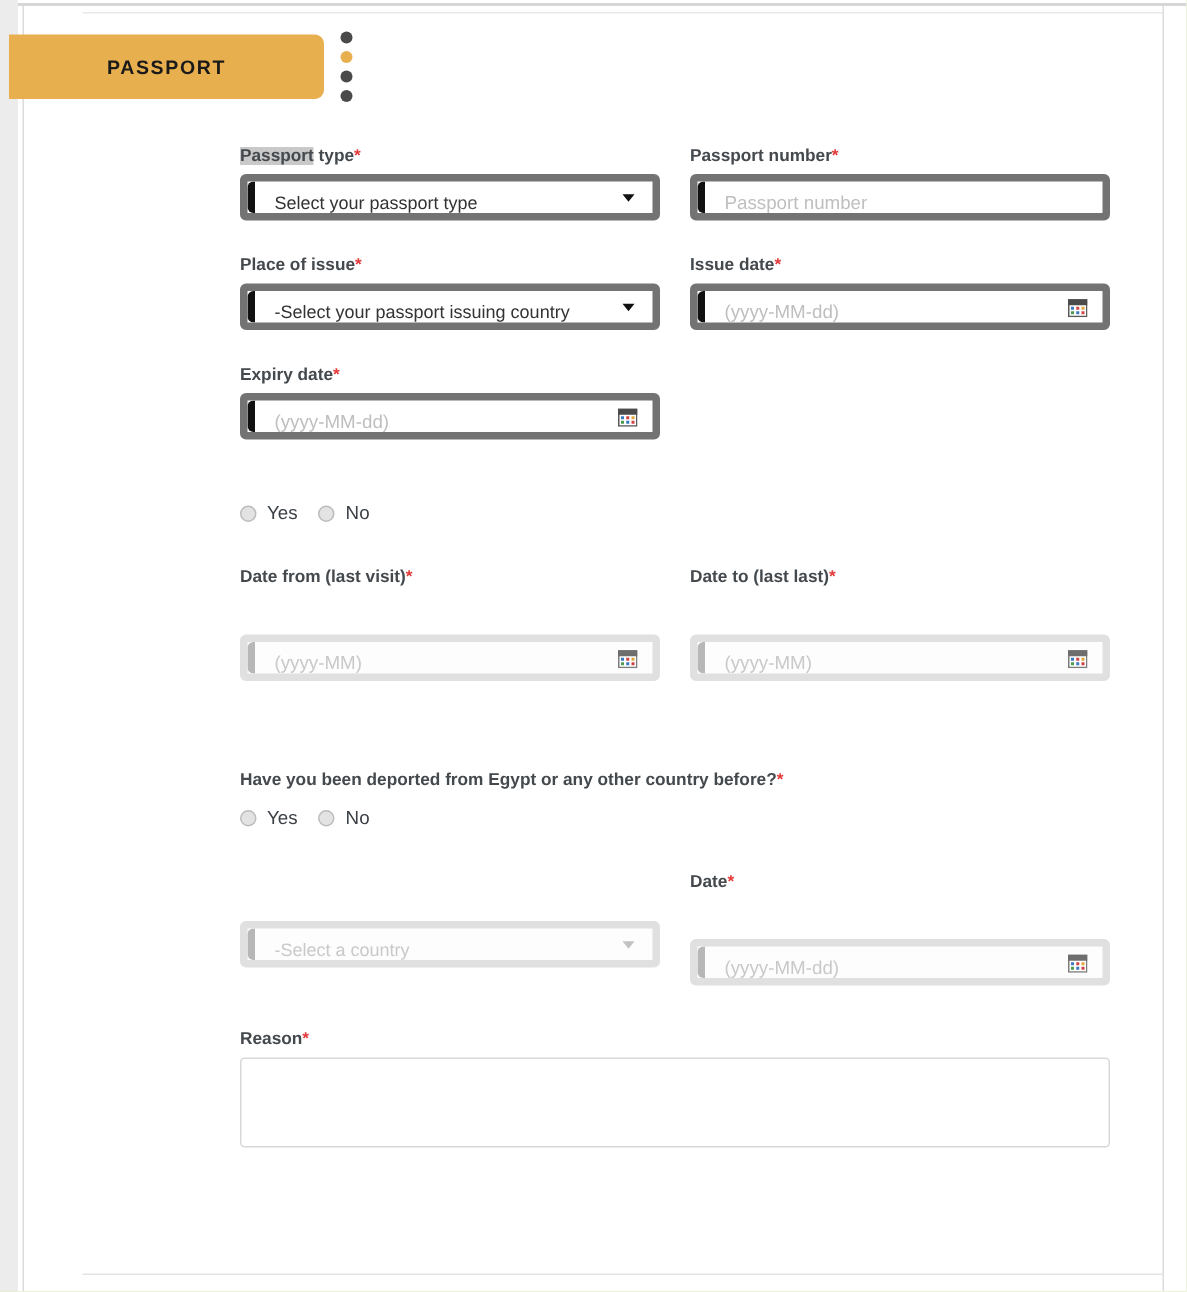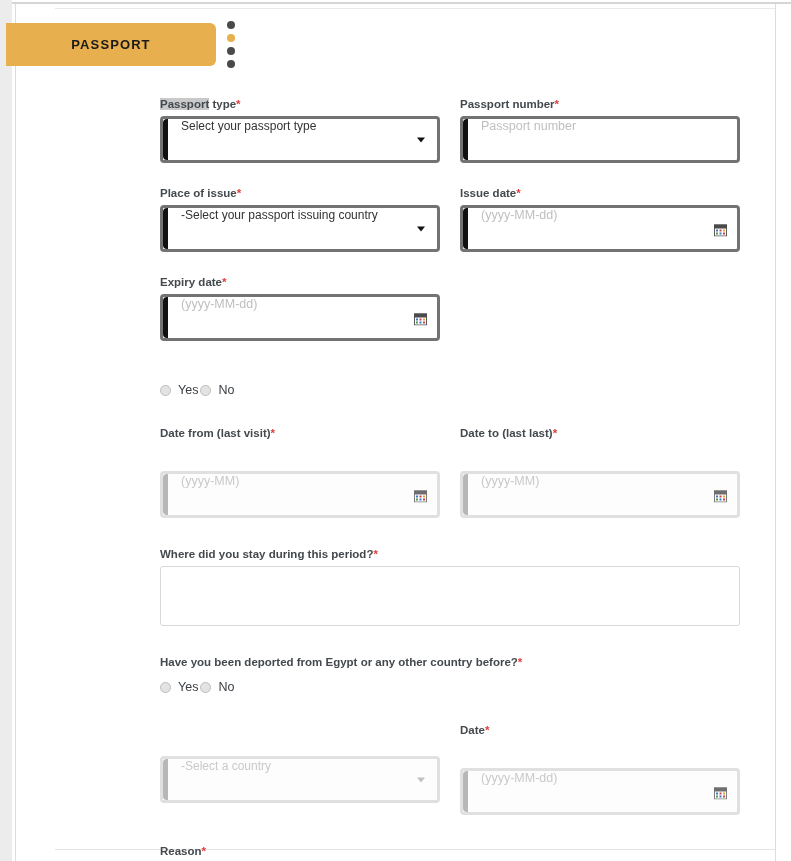--- a/index.html
+++ b/index.html
@@ -96,25 +96,25 @@
     color: #44494e;
     margin-bottom: 6px;
     display: block;
     white-space: nowrap;
   }
   .field-label .req { color: #e23a3a; font-weight: bold; }
   .sel-highlight { background: #c9c9c9; }
 
   .control {
     position: relative;
-    height: 47px;
-    border: 3px solid #737373;
+    height: 31px;
+    border: 5px solid #737373;
     border-radius: 4px;
     background: #ffffff;
-    display: flex; align-items: flex-start;
+    display: flex; align-items: flex-end;
     overflow: hidden;
   }
   .control .accent {
     position: absolute; left: 0; top: 0;
     width: 5px; height: 100%;
     background: #111111;
     border-radius: 4px 0 0 4px;
   }
   .control.disabled { background: #fdfdfd; border-color: #e0e0e0; margin-top: 32px; }
   .control.disabled .accent { background: #b7b7b7; }
@@ -144,21 +144,21 @@
   }
   .control.disabled .caret { border-top-color: #c2c2c2; }
 
   .cal-icon {
     position: absolute; right: 10px; top: 50%;
     transform: translateY(-50%);
     width: 13px; height: 13px;
   }
 
   
-  .radio-group { display: flex; align-items: center; gap: 2px; margin-top: 2px; }
+  .radio-group { display: flex; align-items: center; gap: 14px; margin-top: 2px; }
   .radio-opt { display: flex; align-items: center; gap: 7px; cursor: pointer; }
   .radio-circle {
     width: 11px; height: 11px;
     border-radius: 50%;
     background: #e3e3e3;
     border: 1px solid #bcbcbc;
   }
   .radio-text { font-size: 12.5px; color: #3b4046; }
 
   
@@ -328,24 +328,20 @@
               <rect x="5.5" y="9" width="2" height="2" fill="#3b78c2"></rect>
               <rect x="9" y="9" width="2" height="2" fill="#d14343"></rect>
             </svg>
           </span>
         </div>
       </div>
     </div>
 
     <div class="gap-lg"></div>
 
-    <div>
-      <label class="field-label"><span>Where did you stay during this period?</span><span class="req">*</span></label>
-      <div class="textarea-box"></div>
-    </div>
 
     <div class="gap-lg"></div>
 
     <div>
       <label class="field-label"><span>Have you been deported from Egypt or any other country before?</span><span class="req">*</span></label>
       <div class="radio-group" style="margin-top:12px;">
         <span class="radio-opt">
           <span class="radio-circle"></span>
           <span class="radio-text">Yes</span>
         </span>

